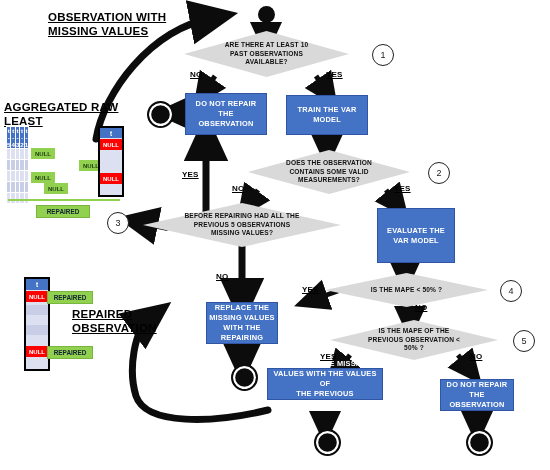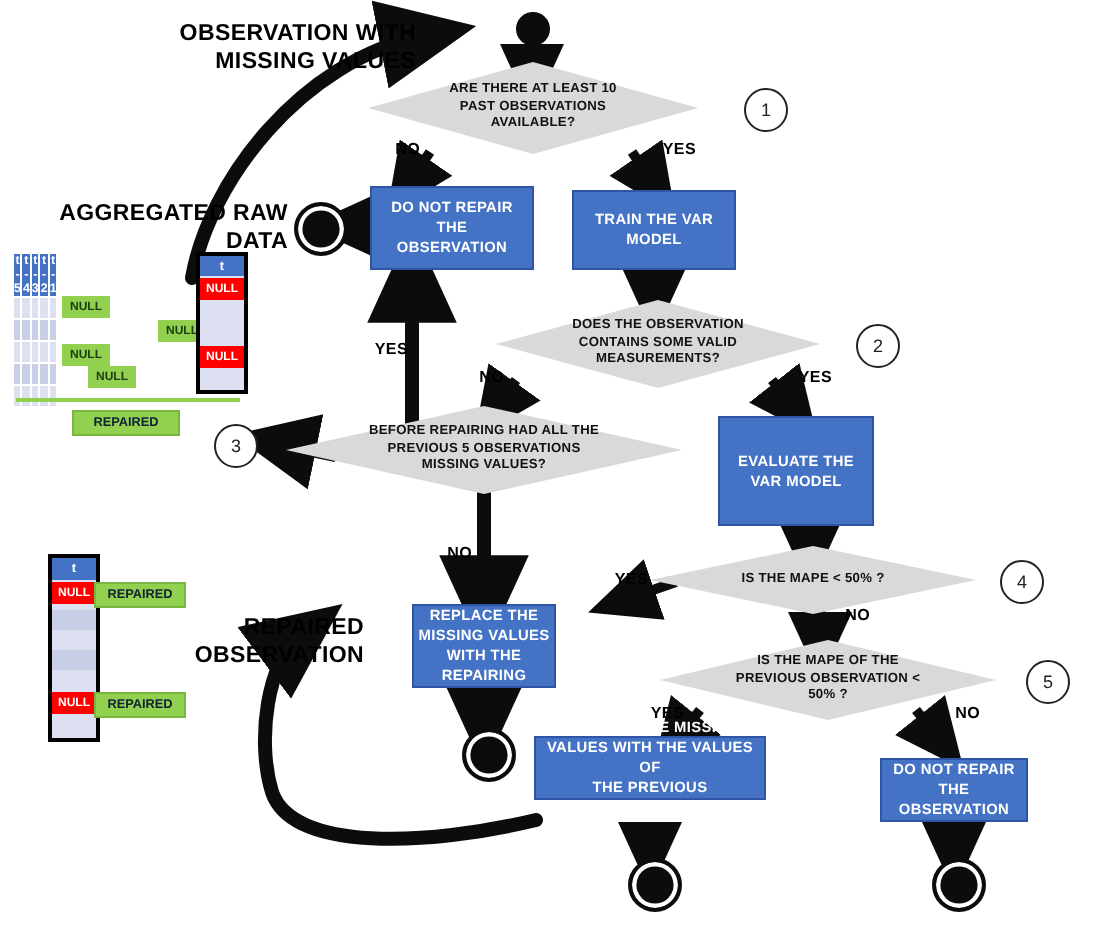--- a/index.html
+++ b/index.html
@@ -1,19 +1,19 @@
 <!DOCTYPE html>
 <html><head>
 <meta charset="utf-8">
 <style>
   html,body{margin:0;padding:0;background:#ffffff;}
   body{font-family:"Liberation Sans", sans-serif;}
   #canvas{position:relative;width:550px;height:470px;overflow:hidden;background:#fff;}
 
-  .lbl{position:absolute;font-weight:bold;color:#000;letter-spacing:.2px;text-align:right;line-height:1.25;}
+  .lbl{position:absolute;font-weight:bold;color:#000;letter-spacing:.2px;text-align:left;line-height:1.25;text-decoration:underline;}
   .title-lbl{font-size:11.5px;}
   .small-lbl{font-size:8px;font-weight:bold;}
 
   .proc{position:absolute;background:#4472C4;border:1px solid #2f55a4;color:#fff;
         font-size:7.4px;font-weight:bold;display:flex;align-items:center;justify-content:center;
         text-align:center;line-height:1.35;padding:2px;box-sizing:border-box;letter-spacing:.2px;}
 
   .dia{position:absolute;display:flex;align-items:center;justify-content:center;}
   .dia .dshape{position:absolute;inset:0;background:#D9D9D9;
         clip-path:polygon(50% 0%,100% 50%,50% 100%,0% 50%);}
@@ -99,21 +99,21 @@
     <line x1="325" y1="411" x2="325" y2="427" stroke="#0c0c0c" stroke-width="5" marker-end="url(#ah)"></line>
 
     <line x1="477" y1="411" x2="477" y2="427" stroke="#0c0c0c" stroke-width="5" marker-end="url(#ah)"></line>
 
     <path d="M268,410 C214,423 146,426 136,396 C128,370 134,330 150,318" stroke="#0c0c0c" stroke-width="7" fill="none" stroke-linecap="round" marker-end="url(#ah)"></path>
   </svg>
 
   <div class="lbl title-lbl" style="left:48px;top:10px;width:160px;white-space:pre-line;">OBSERVATION WITH
 MISSING VALUES</div>
 
-  <div class="lbl title-lbl" style="left:4px;top:100px;width:140px;">AGGREGATED RAW DATA</div>
+  <div class="lbl title-lbl" style="left:4px;top:100px;width:140px;">AGGREGATED RAW LEAST</div>
 
   <div class="lbl title-lbl" style="left:72px;top:307px;width:110px;white-space:pre-line;">REPAIRED
 OBSERVATION</div>
 
   <div style="position:absolute;left:6px;top:126px;">
     <table class="tbl">
       <tbody>
           <tr>
         <th>t - 5</th>
         <th>t - 4</th>
@@ -235,21 +235,21 @@
   </div>
   <div class="circnum" style="left:513px;top:330px;">5</div>
 
   <div class="proc" style="left:185px;top:93px;width:82px;height:42px;white-space:pre-line;">DO NOT REPAIR
 THE
 OBSERVATION</div>
 
   <div class="proc" style="left:286px;top:95px;width:82px;height:40px;white-space:pre-line;">TRAIN THE VAR
 MODEL</div>
 
-  <div class="proc" style="left:359px;top:208px;width:78px;height:55px;white-space:pre-line;">EVALUATE THE
+  <div class="proc" style="left:377px;top:208px;width:78px;height:55px;white-space:pre-line;">EVALUATE THE
 VAR MODEL</div>
 
   <div class="proc" style="left:206px;top:302px;width:72px;height:42px;white-space:pre-line;">REPLACE THE
 MISSING VALUES
 WITH THE
 REPAIRING</div>
 
   <div class="proc" style="left:267px;top:368px;width:116px;height:32px;white-space:pre-line;">REPLACE THE MISSING
 VALUES WITH THE VALUES OF
 THE PREVIOUS OBSERVATION</div>

